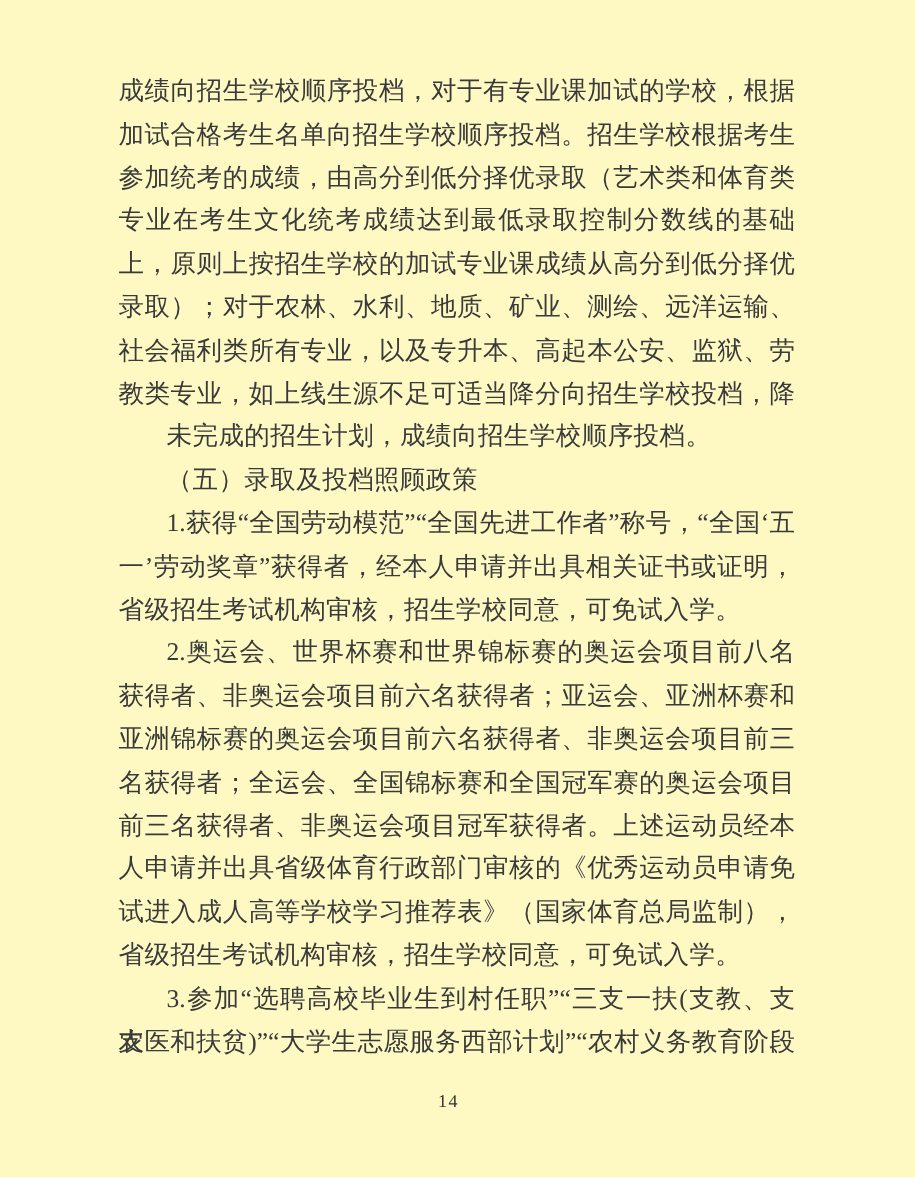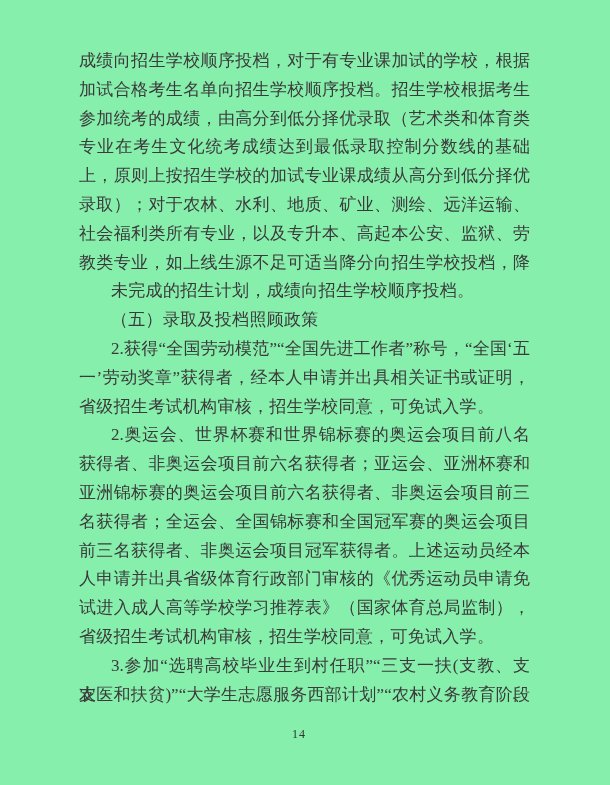--- a/index.html
+++ b/index.html
@@ -4,21 +4,21 @@
 <style>
   html, body {
     margin: 0;
     padding: 0;
     background: #ffffff;
   }
   .page {
     position: relative;
     width: 610px;
     height: 785px;
-    background: #86efac;
+    background: #fef9c3;
     overflow: hidden;
     font-family: "Liberation Serif", "DejaVu Serif", serif;
   }
   .text-block {
     position: absolute;
     left: 79px;
     top: 47px;
     width: 451px;
   }
   .line {
@@ -60,21 +60,21 @@
       <div class="line j">成绩向招生学校顺序投档，对于有专业课加试的学校，根据</div>
       <div class="line j">加试合格考生名单向招生学校顺序投档。招生学校根据考生</div>
       <div class="line j">参加统考的成绩，由高分到低分择优录取（艺术类和体育类</div>
       <div class="line j">专业在考生文化统考成绩达到最低录取控制分数线的基础</div>
       <div class="line j">上，原则上按招生学校的加试专业课成绩从高分到低分择优</div>
       <div class="line j">录取）；对于农林、水利、地质、矿业、测绘、远洋运输、</div>
       <div class="line j">社会福利类所有专业，以及专升本、高起本公安、监狱、劳</div>
       <div class="line j">教类专业，如上线生源不足可适当降分向招生学校投档，降</div>
       <div class="line ind">未完成的招生计划，成绩向招生学校顺序投档。</div>
       <div class="line ind">（五）录取及投档照顾政策</div>
-      <div class="line j ind">2.获得“全国劳动模范”“全国先进工作者”称号，“全国‘五</div>
+      <div class="line j ind">1.获得“全国劳动模范”“全国先进工作者”称号，“全国‘五</div>
       <div class="line j">一’劳动奖章”获得者，经本人申请并出具相关证书或证明，</div>
       <div class="line">省级招生考试机构审核，招生学校同意，可免试入学。</div>
       <div class="line j ind">2.奥运会、世界杯赛和世界锦标赛的奥运会项目前八名</div>
       <div class="line j">获得者、非奥运会项目前六名获得者；亚运会、亚洲杯赛和</div>
       <div class="line j">亚洲锦标赛的奥运会项目前六名获得者、非奥运会项目前三</div>
       <div class="line j">名获得者；全运会、全国锦标赛和全国冠军赛的奥运会项目</div>
       <div class="line j">前三名获得者、非奥运会项目冠军获得者。上述运动员经本</div>
       <div class="line j">人申请并出具省级体育行政部门审核的《优秀运动员申请免</div>
       <div class="line j">试进入成人高等学校学习推荐表》（国家体育总局监制），</div>
       <div class="line">省级招生考试机构审核，招生学校同意，可免试入学。</div>

